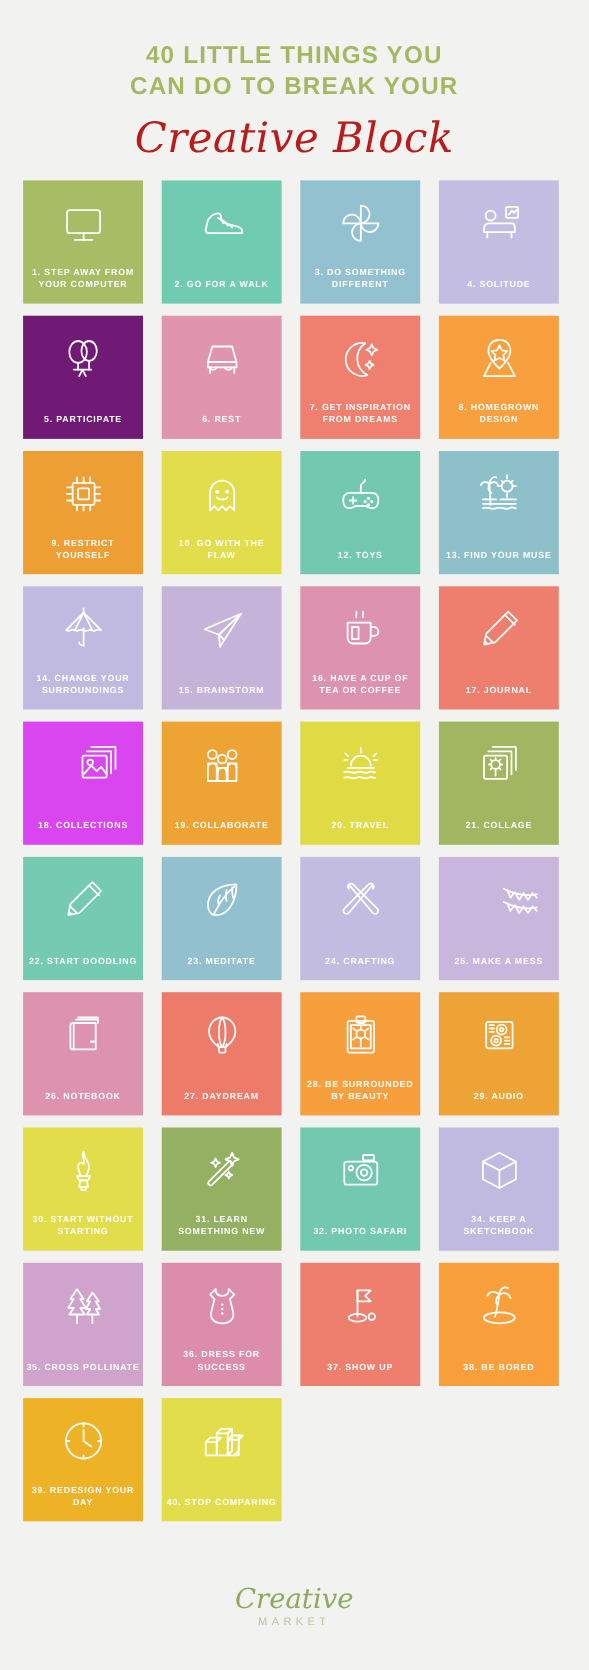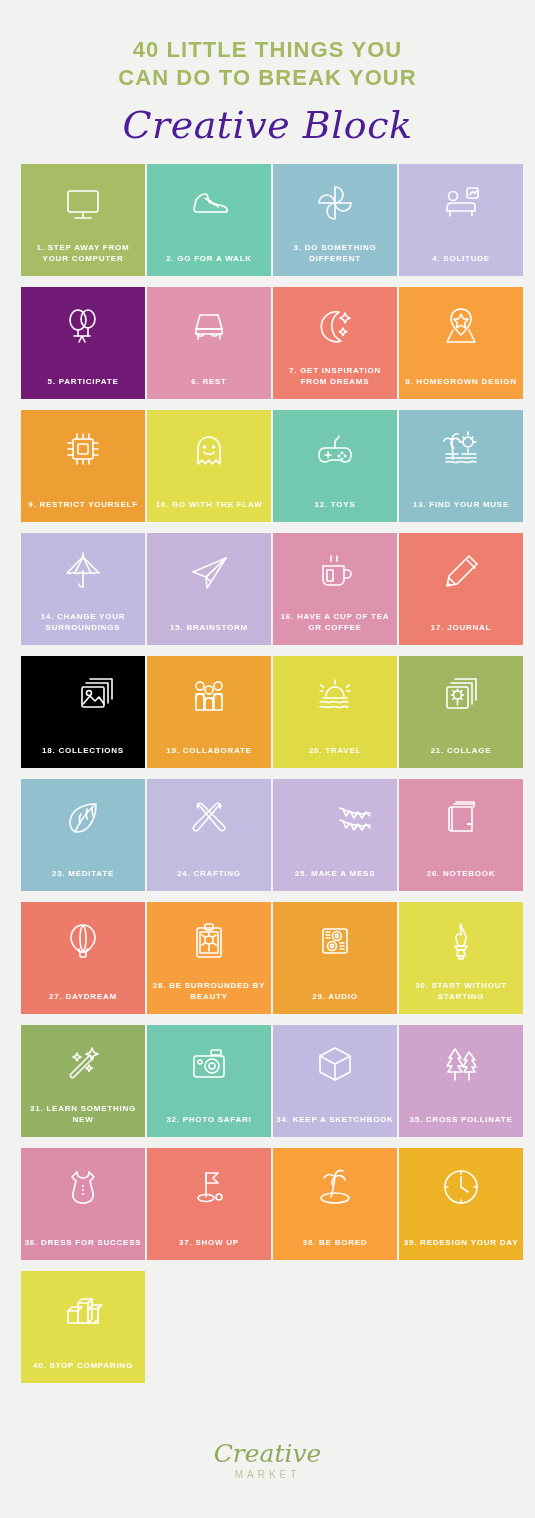--- a/index.html
+++ b/index.html
@@ -19,39 +19,39 @@
   .title-line {
     color: #a3b861;
     font-family: "Liberation Sans", sans-serif;
     font-weight: bold;
     font-size: 22px;
     letter-spacing: 1.1px;
     line-height: 28px;
   }
   .script {
     margin-top: 6px;
-    color: #4c1d95;
+    color: #b91c1c;
     font-family: "DejaVu Serif", serif;
     font-style: italic;
     font-size: 38px;
     line-height: 54px;
     letter-spacing: 0.5px;
   }
 
   
   .grid {
     width: 493px;
     margin: 0 auto;
     margin-top: 12px;
     display: grid;
     grid-template-columns: repeat(4, 115px);
     gap: 11px 11px;
   }
   .tile {
-    width: 124px;
+    width: 109px;
     height: 112px;
     position: relative;
     display: flex;
     flex-direction: column;
     align-items: center;
     justify-content: flex-start;
   }
   .tile .icon {
     height: 72px;
     width: 100%;
@@ -289,21 +289,21 @@
     <div class="tile" style="background: rgb(238, 127, 110);">
       <div class="icon">
         <svg viewBox="0 0 46 46">
           <path d="M31 7l8 8-20 20-10 2 2-10z"></path>
           <path d="M29 11l8 8M11 29l6 6"></path>
           <path d="M9 37l4-1-3-3z" class="fl"></path>
         </svg>
       </div>
       <div class="label">17. JOURNAL</div>
     </div>
-    <div class="tile" style="background: #000000; padding-left: 26px;">
+    <div class="tile" style="background: #d946ef; padding-left: 26px;">
       <div class="icon">
         <svg viewBox="0 0 46 46">
           <rect x="9" y="15" width="22" height="20" rx="1.5"></rect>
           <path d="M13 11h22v20M17 7h22v20"></path>
           <circle cx="16" cy="21" r="2.5"></circle>
           <path d="M10 32l7-8 5 5 4-4 5 7"></path>
         </svg>
       </div>
       <div class="label">18. COLLECTIONS</div>
     </div>
@@ -335,20 +335,30 @@
     <div class="tile" style="background: rgb(162, 181, 96);">
       <div class="icon">
         <svg viewBox="0 0 46 46">
           <rect x="9" y="15" width="21" height="21" rx="1.5"></rect>
           <path d="M13 11h21v21M17 7h21v21"></path>
           <circle cx="19.5" cy="23" r="4"></circle>
           <path d="M19.5 19v-2M19.5 27v6M15.5 23h-2M23.5 23h2M16.5 20l-1.5-1.5M22.5 20l1.5-1.5M16.5 26l-1.5 1.5M22.5 26l1.5 1.5"></path>
         </svg>
       </div>
       <div class="label">21. COLLAGE</div>
+    </div>
+    <div class="tile" style="background: rgb(116, 203, 178);">
+      <div class="icon">
+        <svg viewBox="0 0 46 46">
+          <path d="M31 7l8 8-20 20-10 2 2-10z"></path>
+          <path d="M29 11l8 8M11 29l6 6"></path>
+          <path d="M9 37l4-1-3-3z" class="fl"></path>
+        </svg>
+      </div>
+      <div class="label">22. START DOODLING</div>
     </div>
     <div class="tile" style="background: rgb(146, 192, 206);">
       <div class="icon">
         <svg viewBox="0 0 46 46">
           <path d="M36 9C20 9 10 17 10 28c0 5 3 9 7 9 11 0 19-12 19-28z"></path>
           <path d="M34 11C24 19 19 29 15 37"></path>
           <path d="M27 14c-1 4-1 7 0 10M21 19c-2 3-2 6-1 9M32 12c0 4 0 6 1 9"></path>
         </svg>
       </div>
       <div class="label">23. MEDITATE</div>

